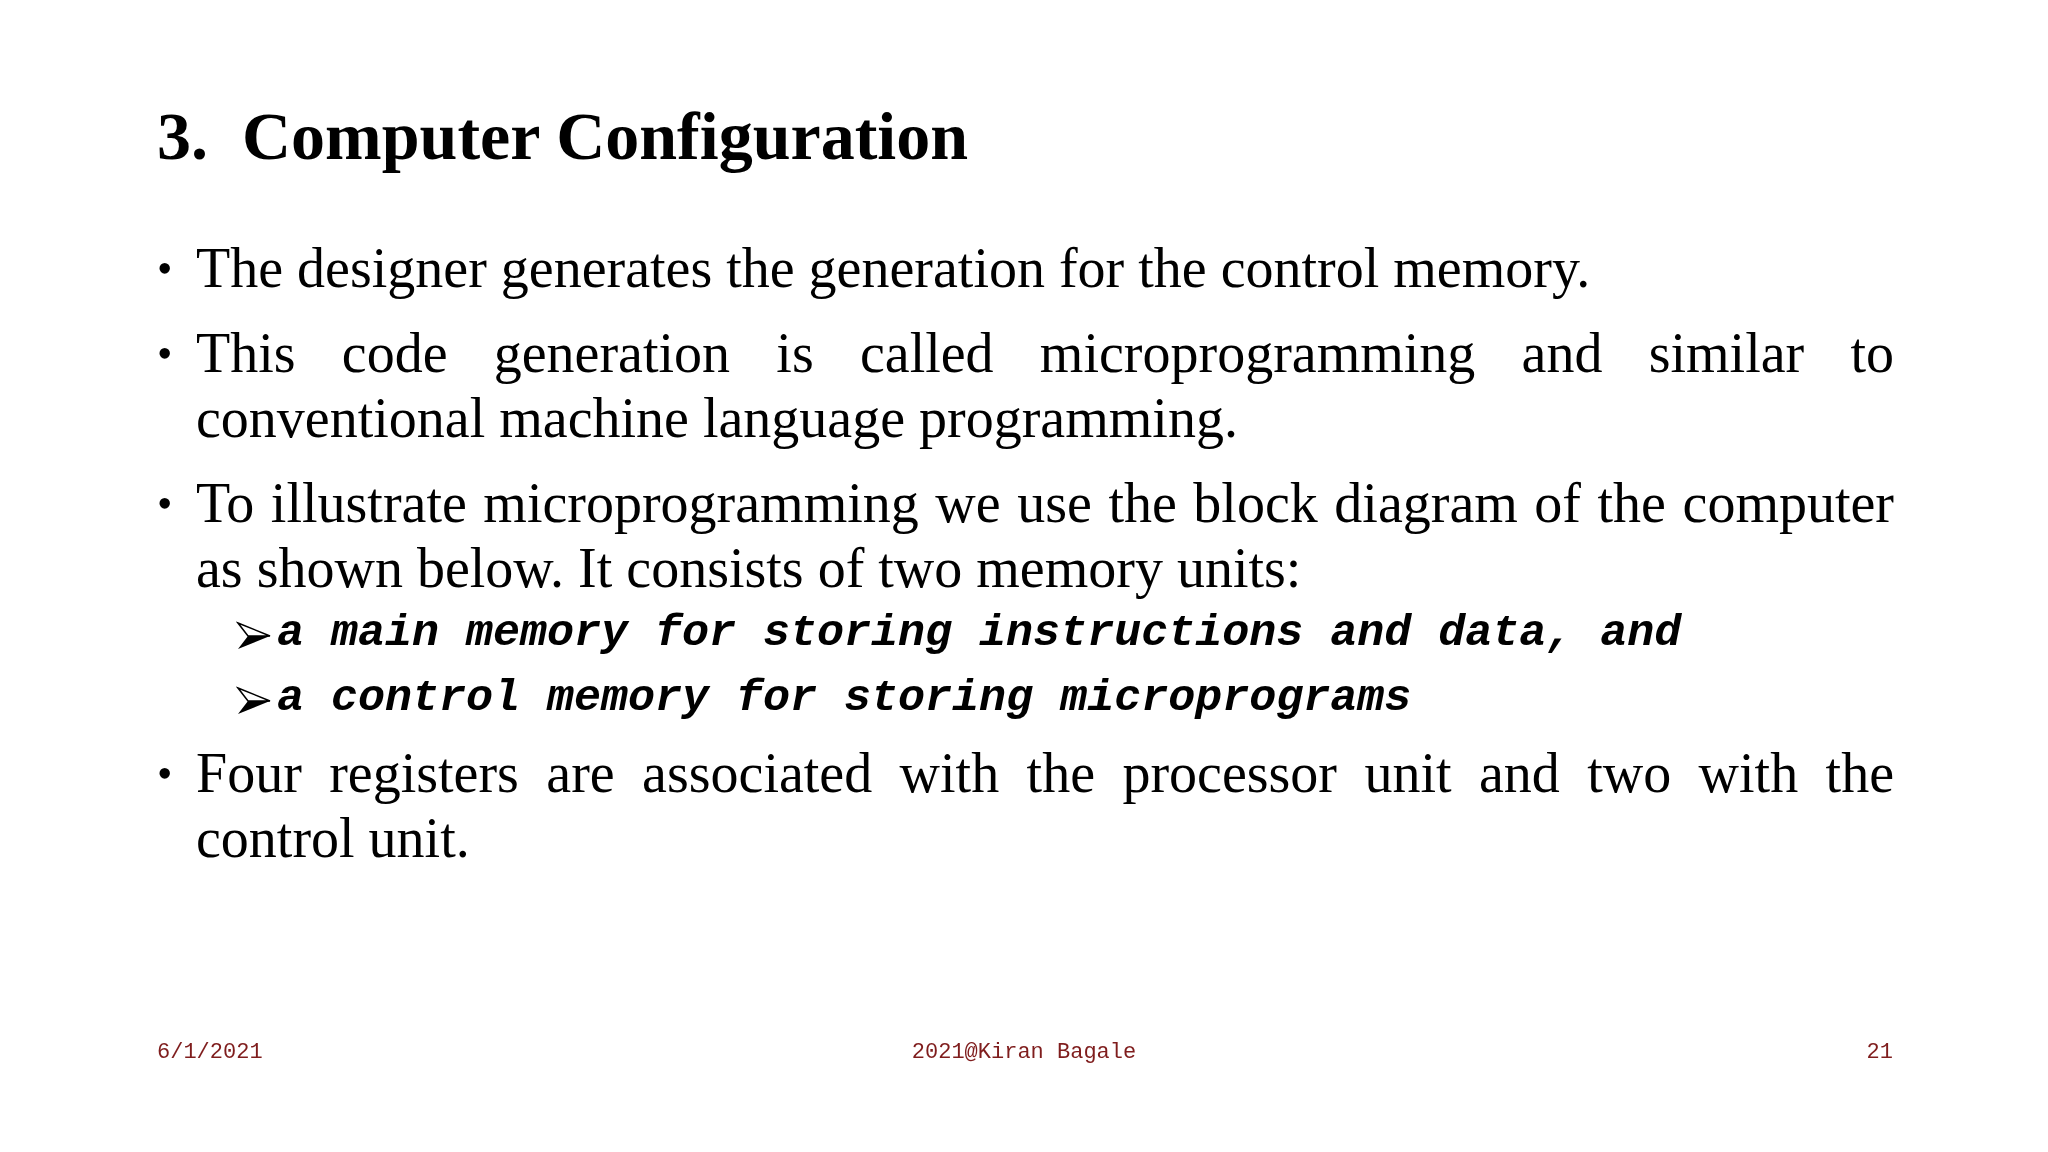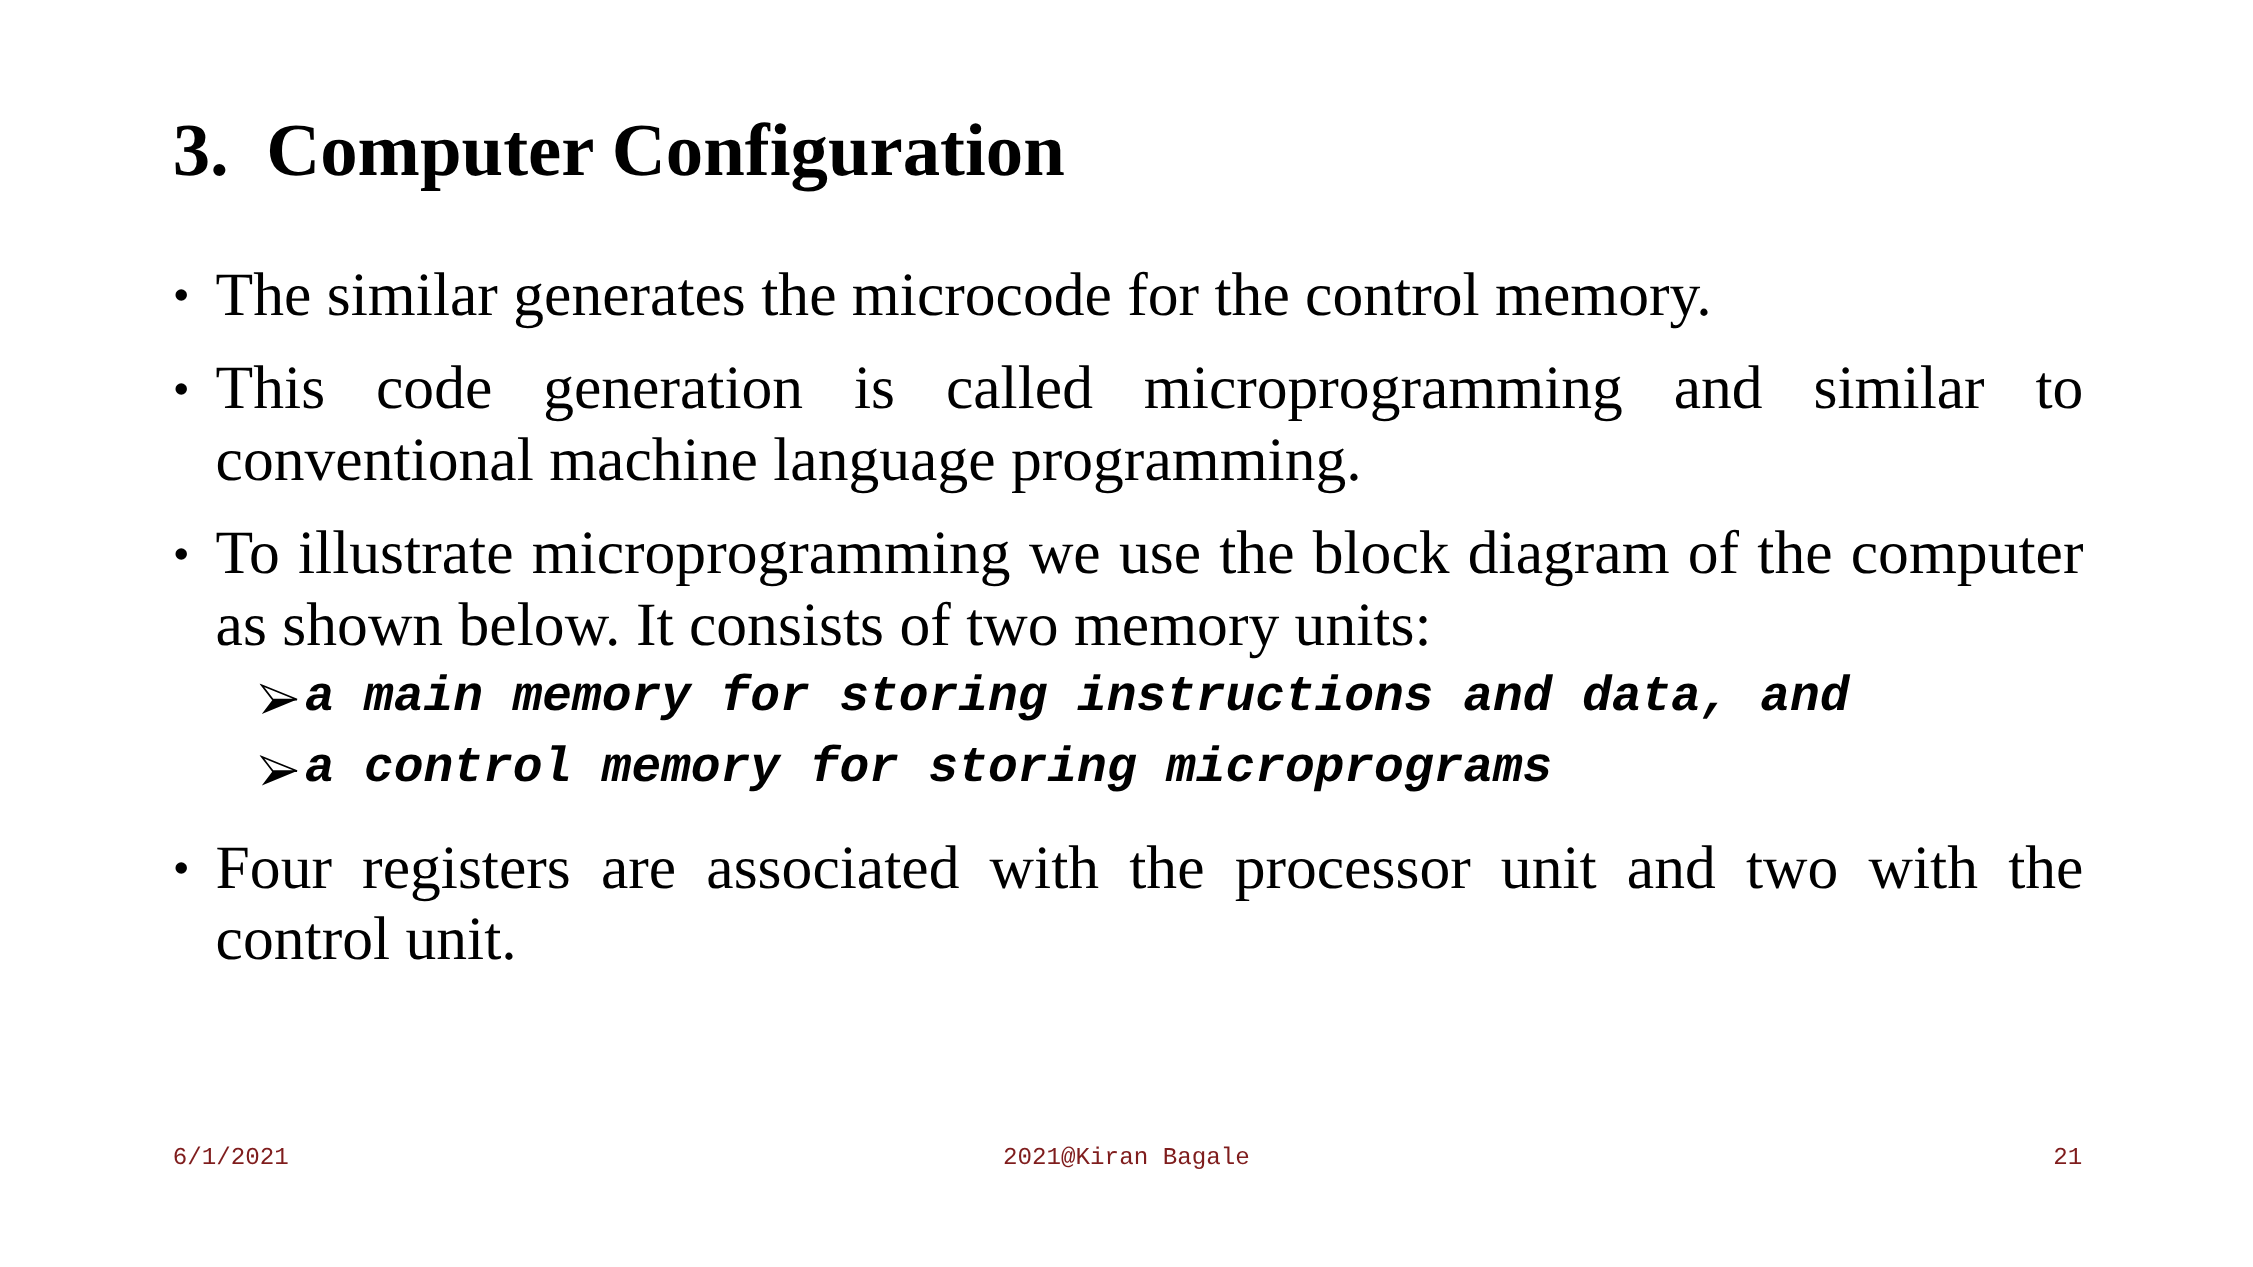--- a/index.html
+++ b/index.html
@@ -71,21 +71,21 @@
       white-space: nowrap;
       font-family: Liberation Mono, monospace;
     }
     .sub .arrow {
       position: absolute;
       left: 79px;
       top: 20px;
       width: 36px;
       height: 30px;
     }
-    .sub-gap { margin-bottom: 26px; }
+    .sub-gap { margin-bottom: 10px; }
     .footer {
       position: absolute;
       top: 1039px;
       font-family: Liberation Mono, monospace;
       font-size: 22px;
       line-height: 28px;
       color: #7f1d1d;
     }
     .footer-date { left: 157px; }
     .footer-center { left: 0; width: 2048px; text-align: center; }
@@ -95,21 +95,21 @@
 <body>
 
 <div class="slide">
 
   <h1 class="title">3.  Computer Configuration</h1>
 
   <div class="body">
 
     <div class="bullet">
       <span class="dot">•</span>
-      <span>The similar generates the microcode for the control memory.</span>
+      <span>The designer generates the generation for the control memory.</span>
     </div>
 
     <div class="bullet">
       <span class="dot">•</span>
       <span>This code generation is called microprogramming and similar to conventional machine language programming.</span>
     </div>
 
     <div class="bullet">
       <span class="dot">•</span>
       <span>To illustrate microprogramming we use the block diagram of the computer as shown below. It consists of two memory units:</span>

